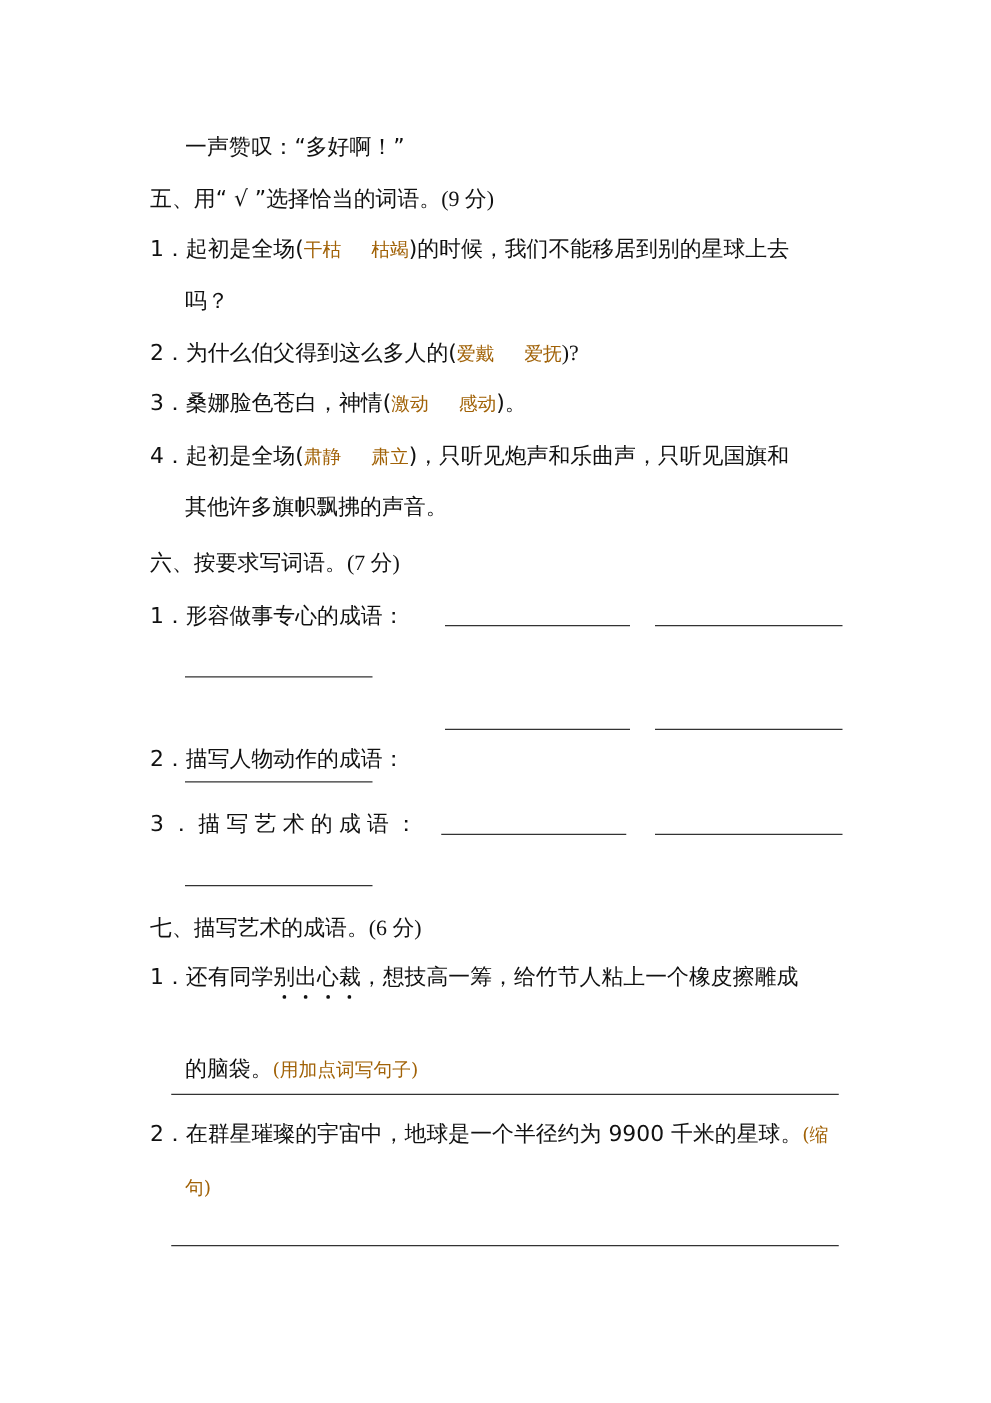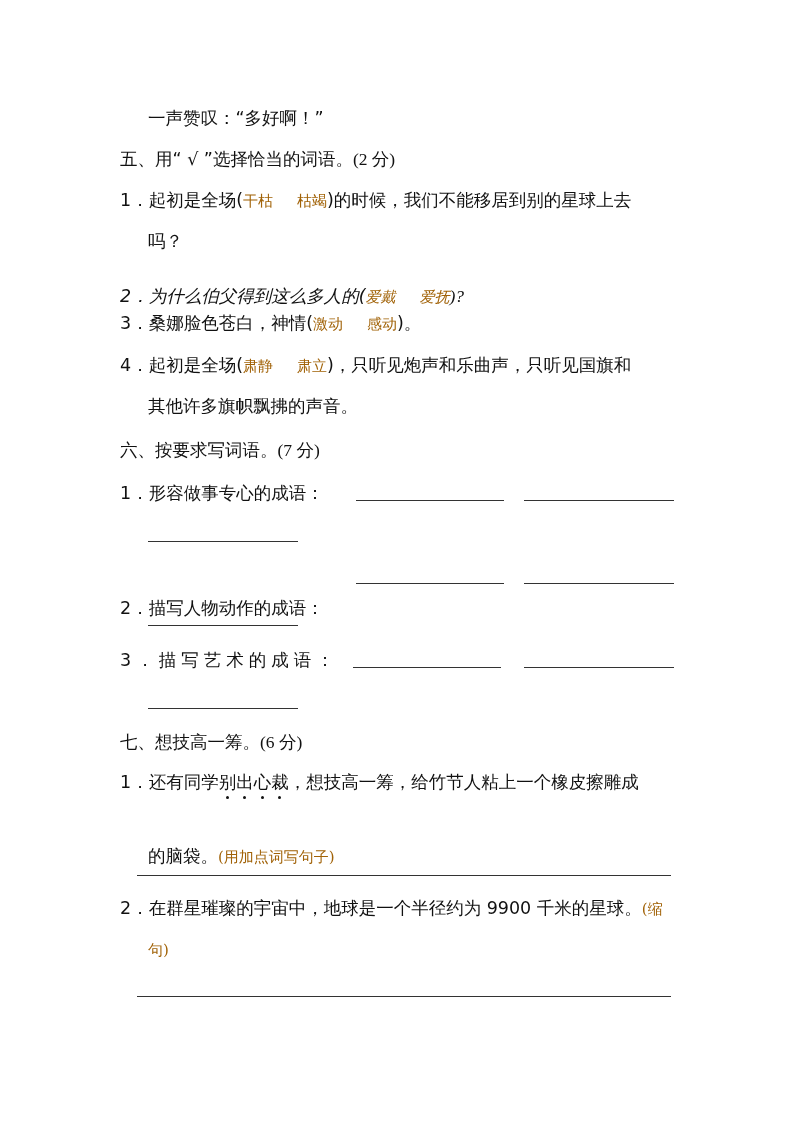--- a/index.html
+++ b/index.html
@@ -14,29 +14,29 @@
                 margin-left:-1.5px; border-radius:50%; background:#111; }
   .gap { display:inline-block; width:24px; }
   .spaced { letter-spacing:5px; }
 </style>
 </head>
 <body>
 
 <div class="line" style="left:148px;top:106px;">一声赞叹：“多好啊！”</div>
 
 <div class="line" style="left:120px;top:147px;">
-  <span>五、用“ √ ”选择恰当的词语。</span><span class="serif">(2 分)</span>
+  <span>五、用“ √ ”选择恰当的词语。</span><span class="serif">(9 分)</span>
 </div>
 
 <div class="line" style="left:120px;top:188px;">
   <span>1．</span><span>起初是全场(</span><span class="kai">干枯</span><span class="gap"></span><span class="kai">枯竭</span><span>)的时候，我们不能移居到别的星球上去</span>
 </div>
 <div class="line" style="left:148px;top:229px;">吗？</div>
 
-<div class="line" style="left:120px;top:284px;font-style:italic;">
+<div class="line" style="left:120px;top:270px;">
   <span>2．</span><span>为什么伯父得到这么多人的(</span><span class="kai">爱戴</span><span class="gap"></span><span class="kai">爱抚</span><span class="serif">)?</span>
 </div>
 
 <div class="line" style="left:120px;top:311px;">
   <span>3．</span><span>桑娜脸色苍白，神情(</span><span class="kai">激动</span><span class="gap"></span><span class="kai">感动</span><span>)。</span>
 </div>
 
 <div class="line" style="left:120px;top:353px;">
   <span>4．</span><span>起初是全场(</span><span class="kai">肃静</span><span class="gap"></span><span class="kai">肃立</span><span>)，只听见炮声和乐曲声，只听见国旗和</span>
 </div>
@@ -61,21 +61,21 @@
 <div class="blank" style="left:148px;top:625px;width:150px;"></div>
 
 <div class="line spaced" style="left:120px;top:648px;">
   <span>3．</span><span>描写艺术的成语：</span>
 </div>
 <div class="blank" style="left:353px;top:667px;width:148px;"></div>
 <div class="blank" style="left:524px;top:667px;width:150px;"></div>
 <div class="blank" style="left:148px;top:708px;width:150px;"></div>
 
 <div class="line" style="left:120px;top:730px;">
-  <span>七、想技高一筹。</span><span class="serif">(6 分)</span>
+  <span>七、描写艺术的成语。</span><span class="serif">(6 分)</span>
 </div>
 
 <div class="line" style="left:120px;top:770px;">
   <span>1．</span><span>还有同学</span><span class="dot">别</span><span class="dot">出</span><span class="dot">心</span><span class="dot">裁</span><span>，想技高一筹，给竹节人粘上一个橡皮擦雕成</span>
 </div>
 <div class="line" style="left:148px;top:844px;">
   <span>的脑袋。</span><span class="kai">(用加点词写句子)</span>
 </div>
 <div class="blank" style="left:137px;top:875px;width:534px;"></div>
 

